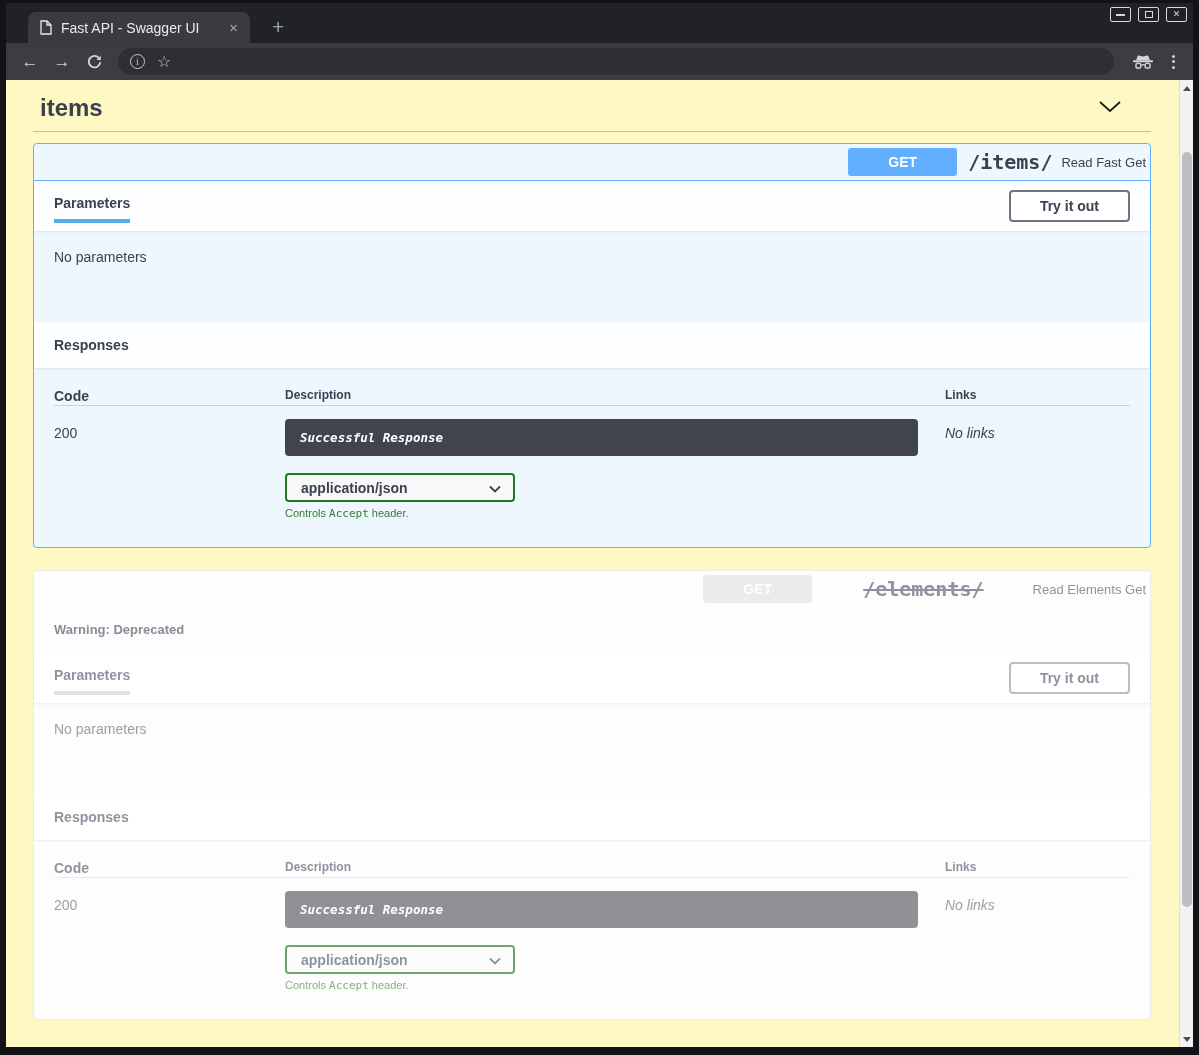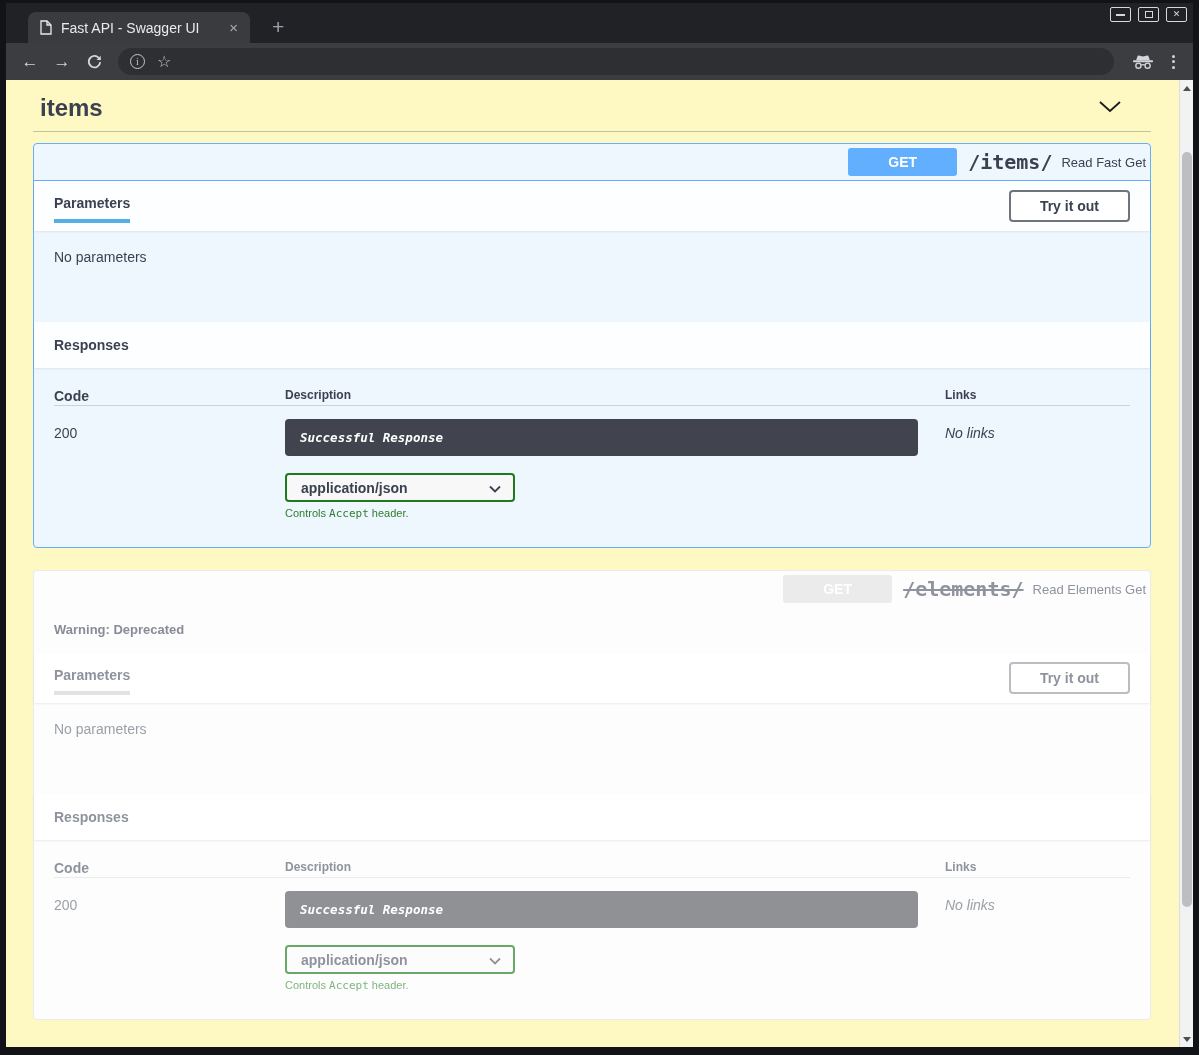--- a/index.html
+++ b/index.html
@@ -60,21 +60,21 @@
   .sec-title { font-size:24px; font-weight:bold; color:#3b4151; }
   .sec-chevron { margin-right:25px; padding:4px; }
   .sec-divider { border:none; border-bottom:1px solid rgba(59,65,81,.3); margin:9px 0 11px 0; }
 
   .opblock { border-radius:4px; margin-bottom:22px; }
   .opblock.get { border:1px solid #61affe; background:#eff7fe; }
   .opblock.deprecated { border:1px solid #ebebeb; background:#fdfdfd; }
 
   .op-summary { display:flex; align-items:center; padding:4px;justify-content:flex-end; }
   .opblock.get .op-summary { border-bottom:1px solid #61affe; }
-  .opblock.deprecated .op-summary { padding-bottom:6px; }
+  .opblock.deprecated .op-summary { padding-bottom:6px;gap:40px; }
   .method-badge { width:109px; height:28px; border-radius:3px; display:flex; align-items:center;
                   justify-content:center; font-size:14px; font-weight:bold; color:#fff; }
   .opblock.get .method-badge { background:#61affe; }
   .opblock.deprecated .method-badge { background:#ebebeb; color:#fefefe; }
   .op-path { font-family:"DejaVu Sans Mono", monospace; font-size:20px; font-weight:bold;
              color:#3b4151; margin:0 9px 0 11px; }
   .opblock.deprecated .op-path { color:#8e939e; text-decoration:line-through; }
   .op-desc { font-size:13px; color:#3b4151; }
   .opblock.deprecated .op-desc { color:#8e939e; }
   .op-warning { font-size:13px; font-weight:bold; color:#878c96; padding:13px 20px 16px 20px; }

